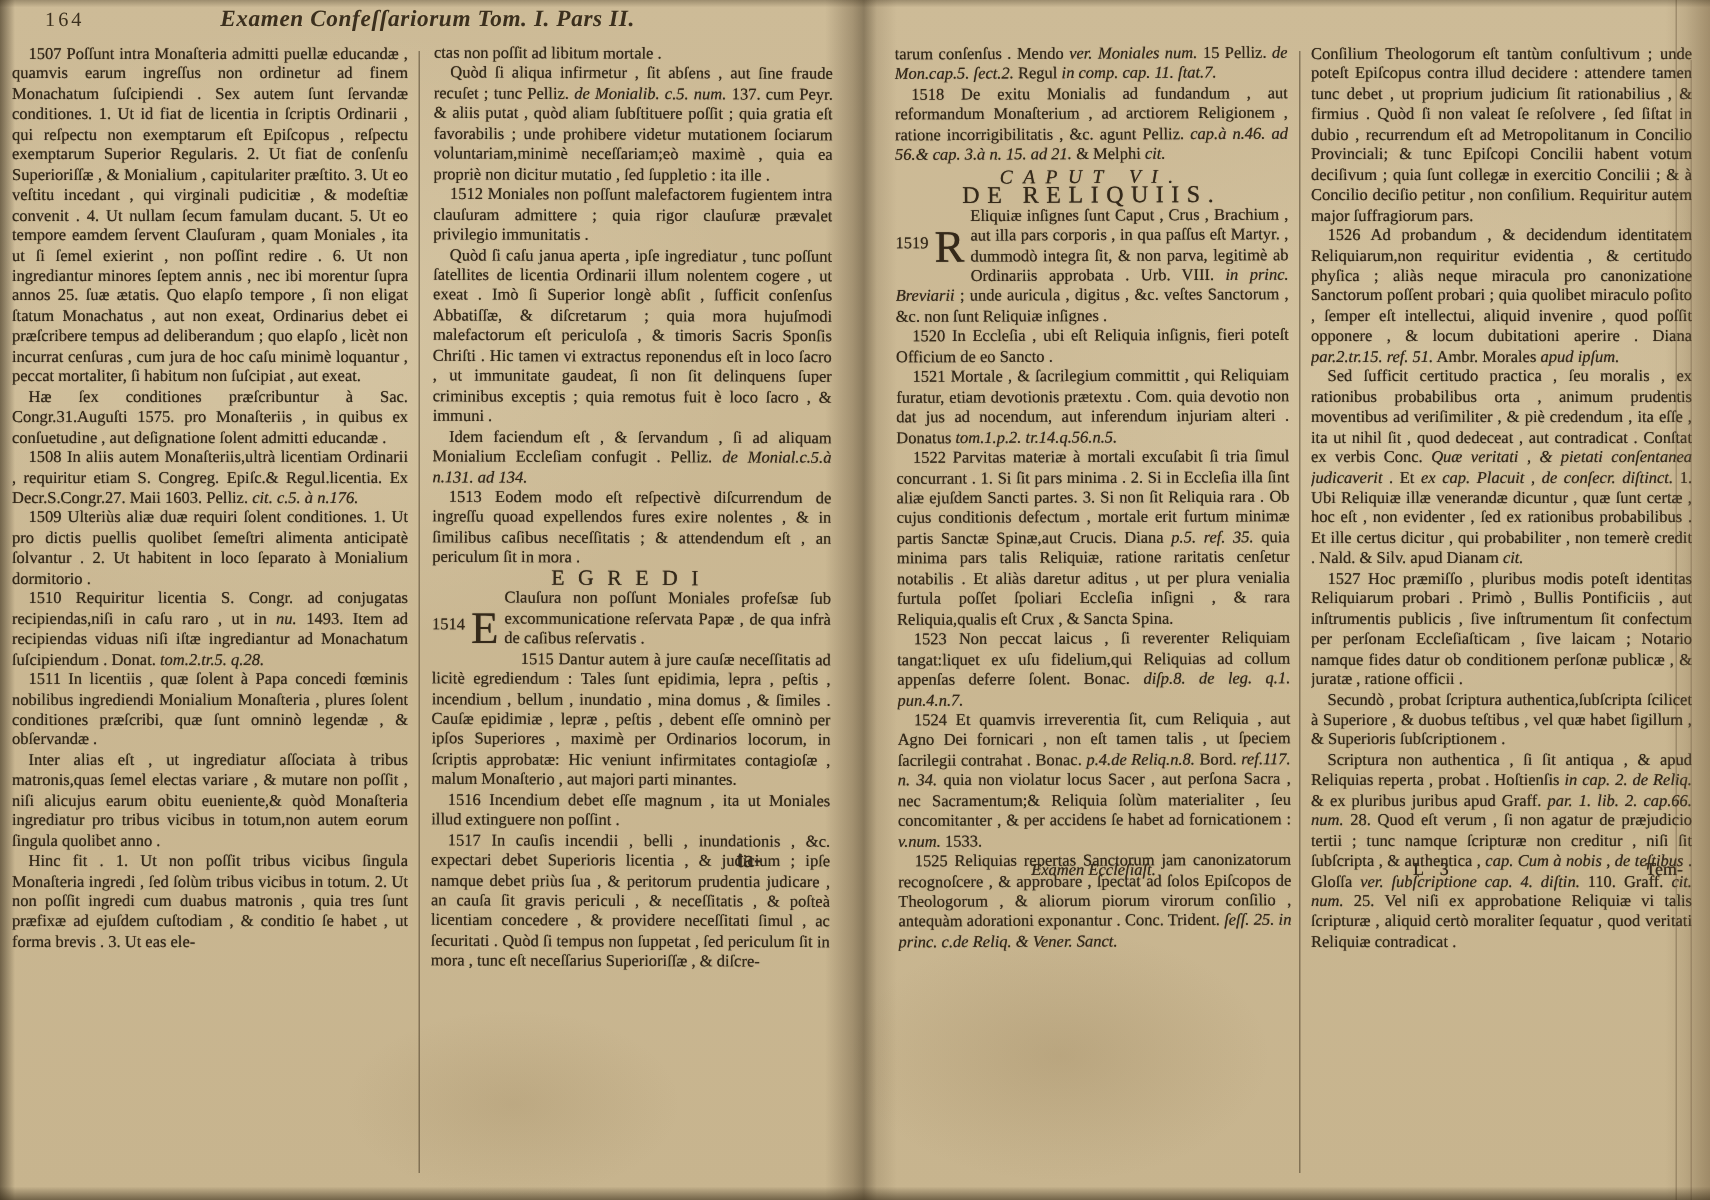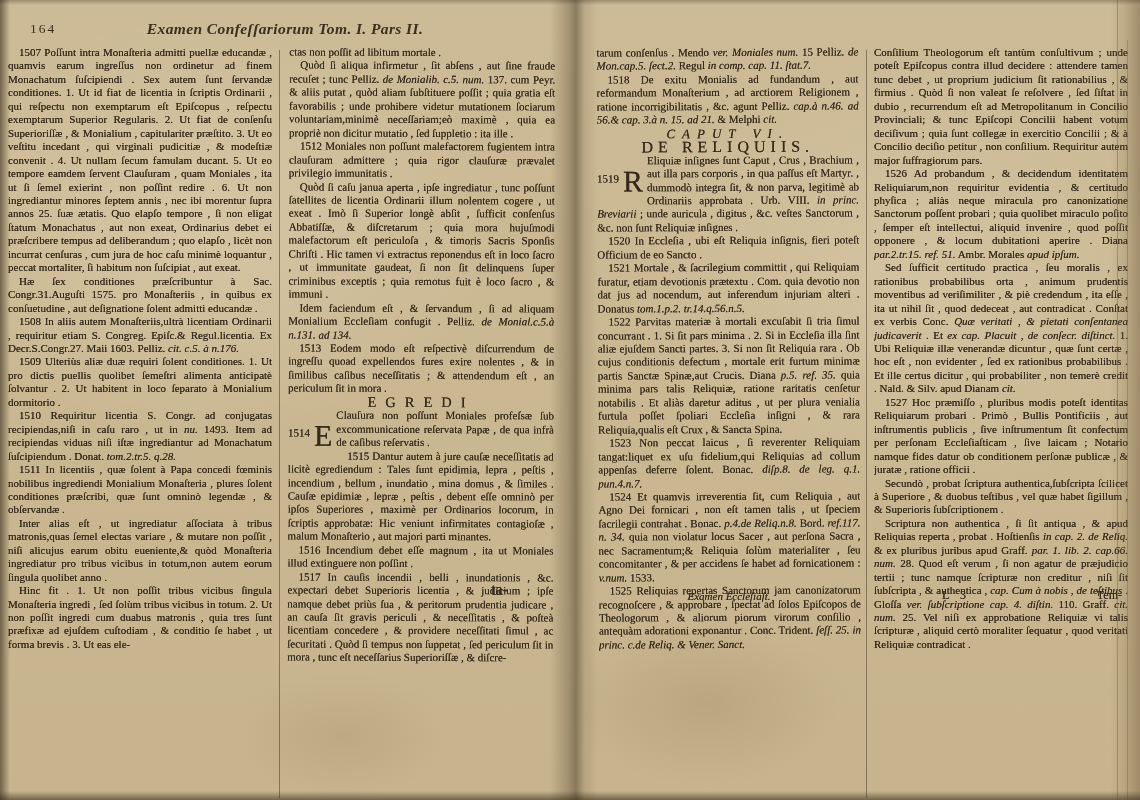--- a/index.html
+++ b/index.html
@@ -7,21 +7,21 @@
     position:relative;width:1140px;height:800px;overflow:hidden;
     font-family:"Liberation Serif","DejaVu Serif",serif;
     color:#34291a;
     background:
       radial-gradient(ellipse 420px 300px at 18% 28%, rgba(255,248,225,.20), rgba(0,0,0,0) 70%),
       radial-gradient(ellipse 420px 320px at 80% 35%, rgba(255,248,225,.16), rgba(0,0,0,0) 70%),
       radial-gradient(ellipse 200px 120px at 62% 88%, rgba(120,95,55,.18), rgba(0,0,0,0) 70%),
       radial-gradient(ellipse 160px 90px at 30% 92%, rgba(120,95,55,.14), rgba(0,0,0,0) 70%),
       linear-gradient(#cdbb97,#c7b48e);
   }
-  .page{position:absolute;top:16px;height:594px;width:570px;}
+  .page{position:absolute;top:0;height:594px;width:570px;}
   .page-left{left:0;}
   .page-right{left:570px;}
 
   .running-head{position:absolute;top:4px;left:0;right:0;height:24px;
     font-style:italic;font-weight:bold;font-size:15.5px;text-align:center;
     color:#3b2f1d;letter-spacing:.4px;}
   .pagenum{position:absolute;top:1px;font-style:normal;font-weight:normal;font-size:13.5px;letter-spacing:2px;}
   .pn-left{left:30px;}
   .pn-right{right:40px;}
 

